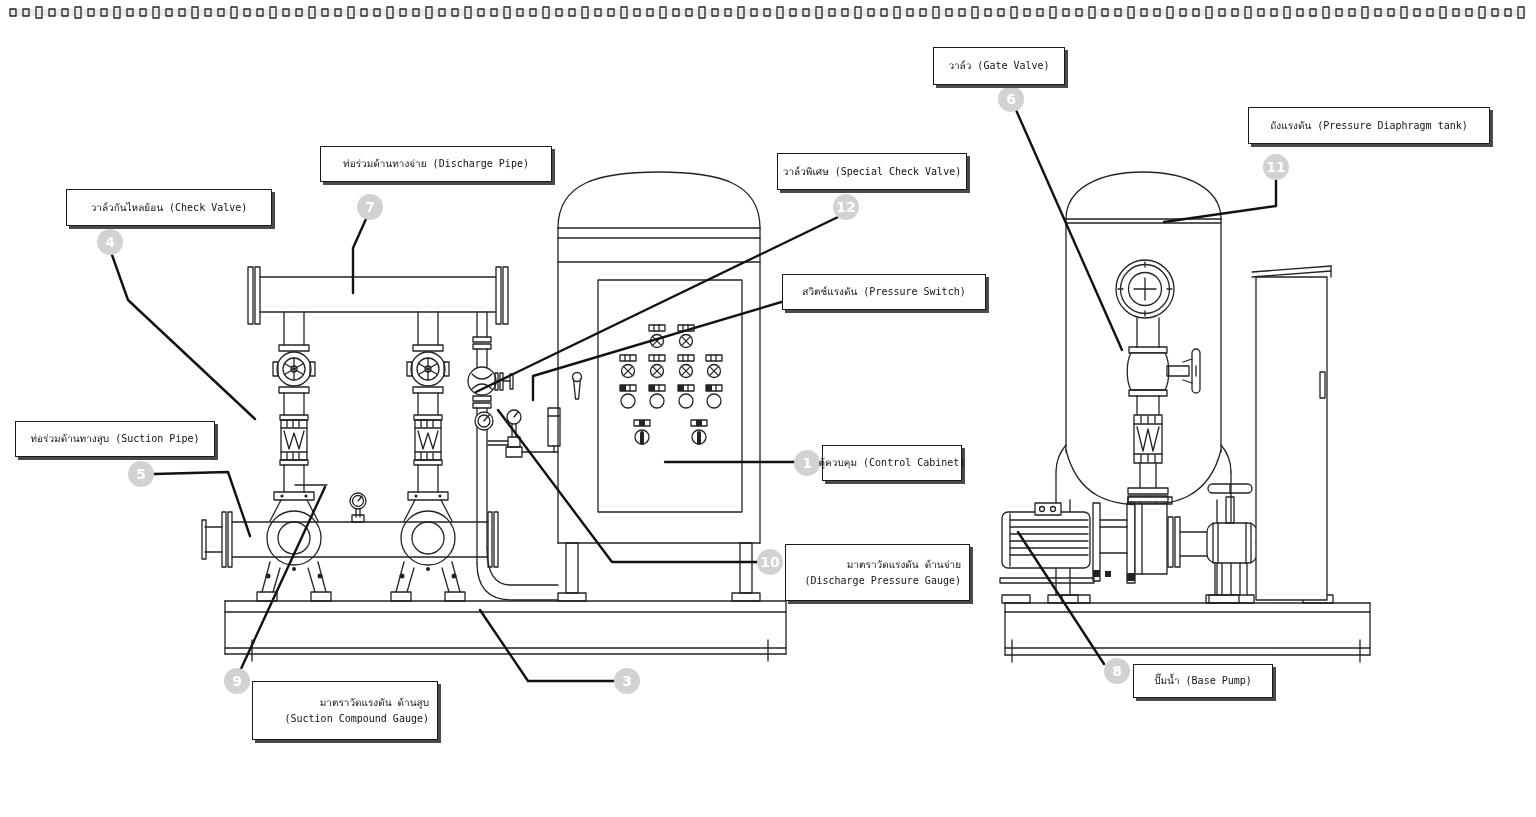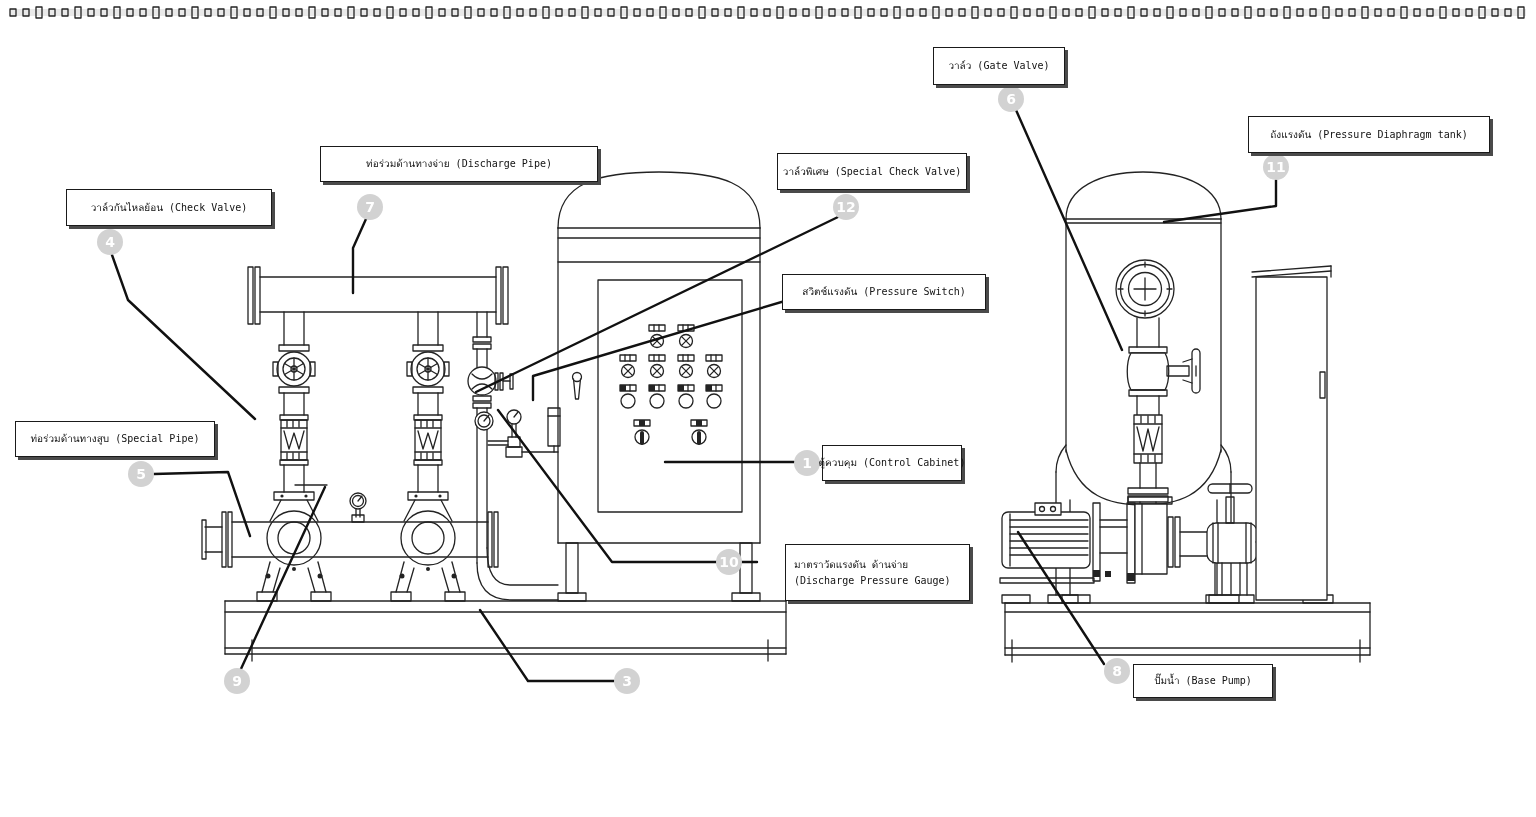--- a/index.html
+++ b/index.html
@@ -18,21 +18,21 @@
   #drawing .leader{stroke:#111;stroke-width:2.4;}
   #drawing .dot{fill:#e9e9e9;stroke:none;}
   .callout-box{
     position:absolute;background:#fff;border:1.6px solid #1a1a1a;
     box-shadow:3px 3px 0 0 #4a4a4a;
     display:flex;flex-direction:column;justify-content:center;
     font-size:10px;color:#111;line-height:1.55;white-space:nowrap;
     box-sizing:border-box;padding:2px 8px;z-index:3;
   }
   .callout-box.center{align-items:center;}
-  .callout-box.left{align-items:flex-start;}
+  .callout-box.left{align-items:flex-end;}
   .callout-circle{
     position:absolute;width:26px;height:26px;border-radius:50%;
     background:#d2d2d2;color:#ffffff;font-family:"DejaVu Sans","Liberation Sans",sans-serif;
     font-weight:bold;font-size:14px;display:flex;align-items:center;justify-content:center;
     z-index:2;
   }
 </style>
 </head>
 <body>
 
@@ -538,50 +538,54 @@
 </svg>
 
 <div class="callout-circle" style="left:97px;top:229px">4</div>
 <div class="callout-circle" style="left:357px;top:194px">7</div>
 <div class="callout-circle" style="left:833px;top:194px">12</div>
 <div class="callout-circle" style="left:792px;top:280px">2</div>
 <div class="callout-circle" style="left:998px;top:86px">6</div>
 <div class="callout-circle" style="left:1263px;top:154px">11</div>
 <div class="callout-circle" style="left:128px;top:461px">5</div>
 <div class="callout-circle" style="left:794px;top:450px">1</div>
-<div class="callout-circle" style="left:716px;top:549px">10</div>
+<div class="callout-circle" style="left:757px;top:549px">10</div>
 <div class="callout-circle" style="left:224px;top:668px">9</div>
 <div class="callout-circle" style="left:614px;top:668px">3</div>
 <div class="callout-circle" style="left:1104px;top:658px">8</div>
 
 <div class="callout-box center" style="left:66px;top:189px;width:206px;height:37px">
   <span>วาล์วกันไหลย้อน (Check Valve)</span>
 </div>
-<div class="callout-box center" style="left:320px;top:146px;width:278px;height:36px">
+<div class="callout-box center" style="left:320px;top:146px;width:232px;height:36px">
   <span>ท่อร่วมด้านทางจ่าย (Discharge Pipe)</span>
 </div>
 <div class="callout-box center" style="left:777px;top:153px;width:190px;height:37px">
   <span>วาล์วพิเศษ (Special Check Valve)</span>
 </div>
 <div class="callout-box center" style="left:782px;top:274px;width:204px;height:36px">
   <span>สวิตช์แรงดัน (Pressure Switch)</span>
 </div>
 <div class="callout-box center" style="left:933px;top:47px;width:132px;height:38px">
   <span>วาล์ว (Gate Valve)</span>
 </div>
-<div class="callout-box center" style="left:1248px;top:116px;width:242px;height:37px">
+<div class="callout-box center" style="left:1248px;top:107px;width:242px;height:37px">
   <span>ถังแรงดัน (Pressure Diaphragm tank)</span>
 </div>
 <div class="callout-box center" style="left:15px;top:421px;width:200px;height:36px">
-  <span>ท่อร่วมด้านทางสูบ (Special Pipe)</span>
+  <span>ท่อร่วมด้านทางสูบ (Suction Pipe)</span>
 </div>
 <div class="callout-box center" style="left:822px;top:445px;width:140px;height:36px">
   <span>ตู้ควบคุม (Control Cabinet)</span>
 </div>
 <div class="callout-box left" style="left:785px;top:544px;width:185px;height:57px">
   <span>มาตราวัดแรงดัน ด้านจ่าย</span>
   <span>(Discharge Pressure Gauge)</span>
 </div>
+<div class="callout-box left" style="left:252px;top:681px;width:186px;height:59px">
+  <span>มาตราวัดแรงดัน ด้านสูบ</span>
+  <span>(Suction Compound Gauge)</span>
+</div>
 <div class="callout-box center" style="left:1133px;top:664px;width:140px;height:34px">
   <span>ปั๊มน้ำ (Base Pump)</span>
 </div>
 
 </div>
 
 </body></html>

